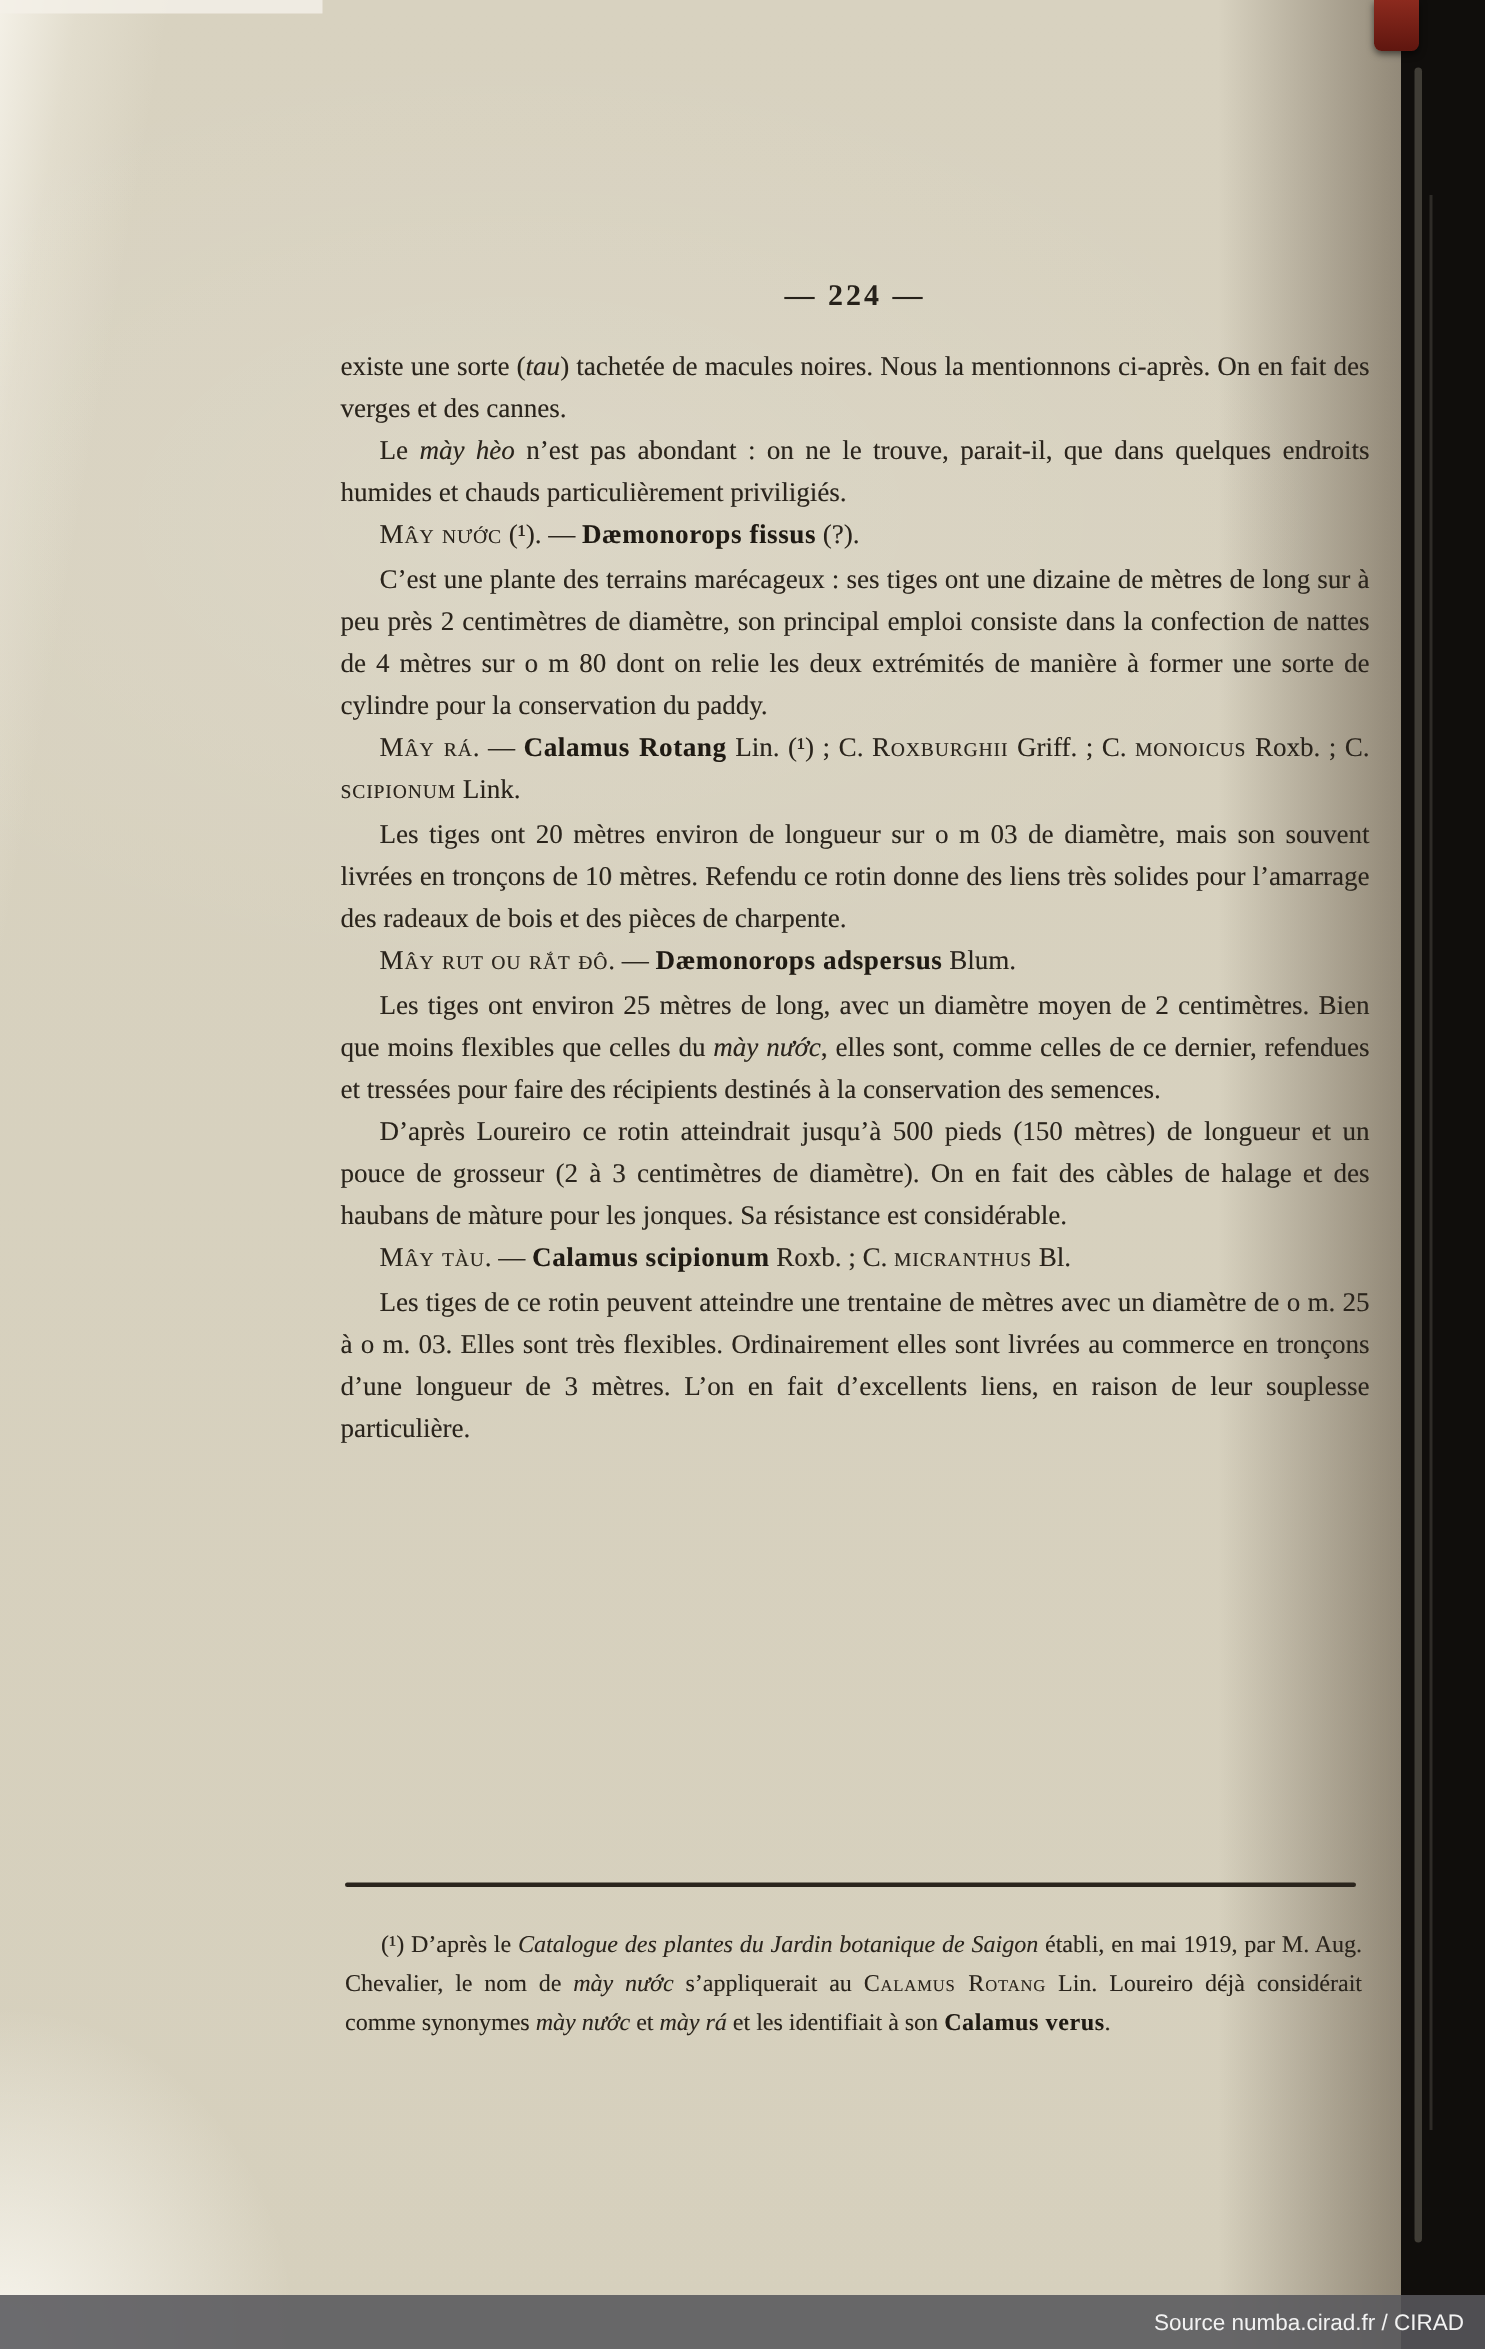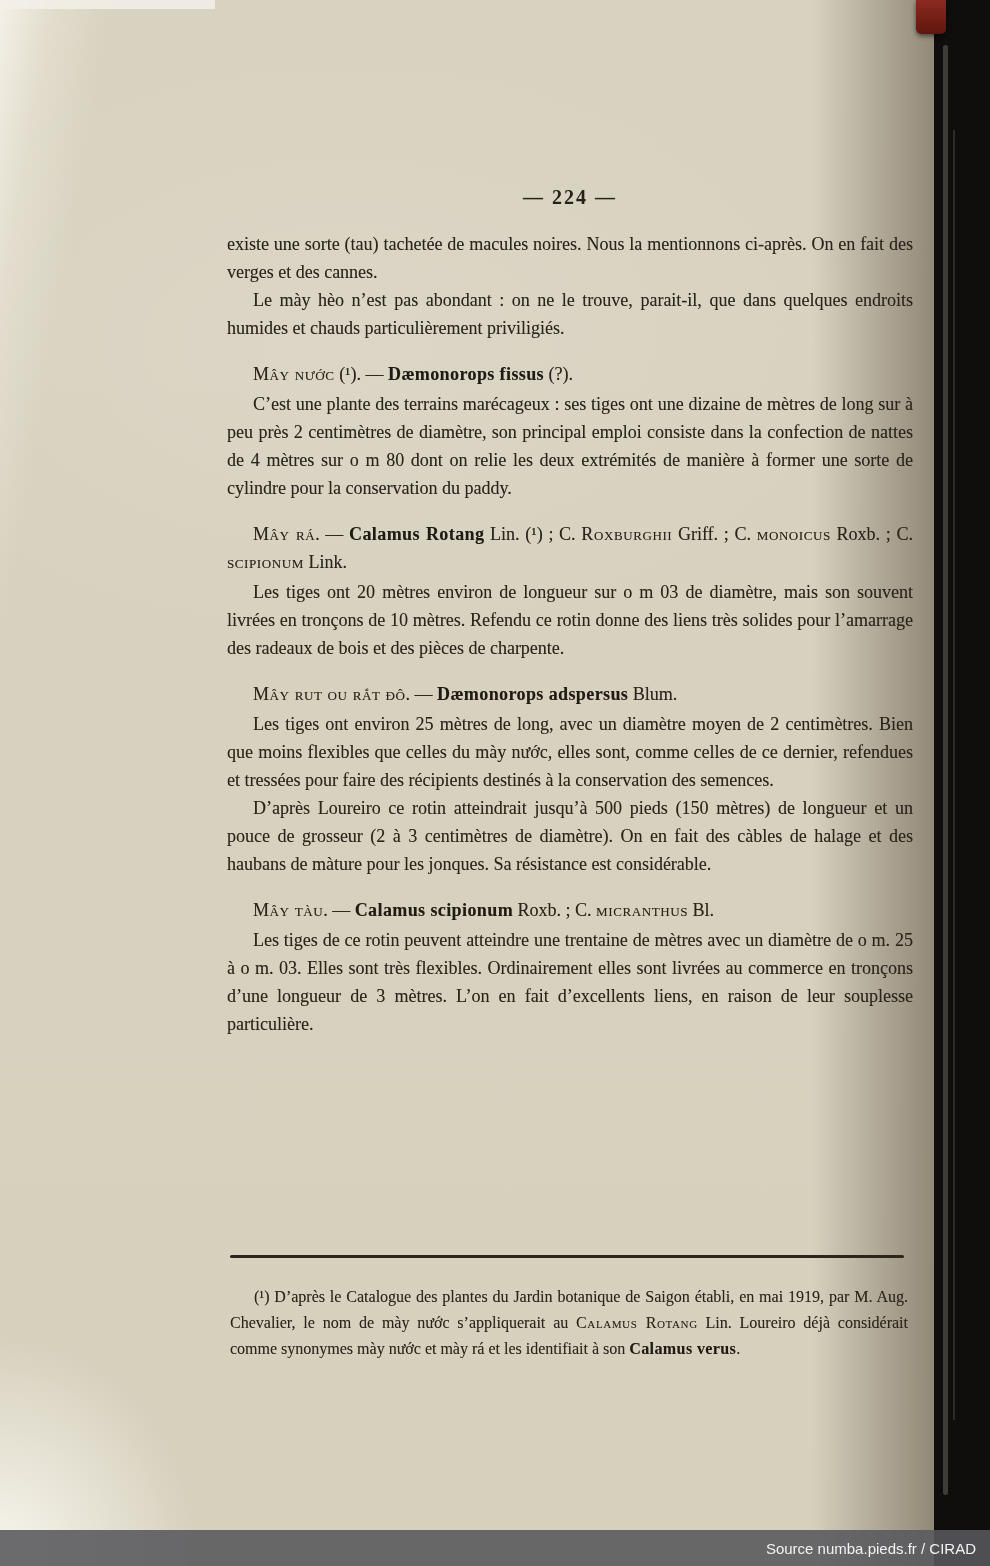--- a/index.html
+++ b/index.html
@@ -33,22 +33,22 @@
     position:absolute;top:186px;left:227px;width:686px;text-align:center;
     font-size:20px;font-weight:bold;letter-spacing:2px;color:#26211a;
   }
   #text-body{
     position:absolute;top:230px;left:227px;width:686px;
     font-size:18px;line-height:28px;color:#2a241c;text-align:justify;
     text-shadow:0.2px 0.2px 0 rgba(42,36,28,0.35);
   }
   .para{margin:0;}
   .ind{text-indent:26px;}
-  .heading{margin-top:18px;margin-bottom:2px;}
-  .it{margin-top:12px;}
+  .heading{margin-bottom:2px;}
+  .it{font-style:italic;margin-top:12px;}
   .bd{font-weight:bold;color:#1f1a13;letter-spacing:0.4px;}
   .sc{font-variant:small-caps;letter-spacing:0.6px;}
   .footnote{
     position:absolute;left:230px;top:1255px;width:678px;color:#2a241c;
     text-shadow:0.2px 0.2px 0 rgba(42,36,28,0.3);
   }
   .rule{width:674px;height:3px;background:#2b251d;border-radius:2px;}
   .footnote p{
     margin:26px 0 0 0;font-size:16px;line-height:26px;
     text-align:justify;text-indent:24px;
@@ -87,15 +87,15 @@
       <p class="para ind heading"><span class="sc">Mây tàu</span><span>. — </span><span class="bd">Calamus scipionum</span><span> Roxb. ; C. </span><span class="sc">micranthus</span><span> Bl.</span></p>
       <p class="para ind"><span>Les tiges de ce rotin peuvent atteindre une trentaine de mètres avec un diamètre de o m. 25 à o m. 03. Elles sont très flexibles. Ordinairement elles sont livrées au commerce en tronçons d’une longueur de 3 mètres. L’on en fait d’excellents liens, en raison de leur souplesse particulière.</span></p>
     </div>
 
   <div class="footnote">
     <div class="rule"></div>
     <p id="footnote-p"><span>(¹) D’après le </span><span class="it">Catalogue des plantes du Jardin botanique de Saigon</span><span> établi, en mai 1919, par M. Aug. Chevalier, le nom de </span><span class="it">mày nước</span><span> s’appliquerait au </span><span class="sc">Calamus Rotang</span><span> Lin. Loureiro déjà considérait comme synonymes </span><span class="it">mày nước</span><span> et </span><span class="it">mày rá</span><span> et les identifiait à son </span><span class="bd">Calamus verus</span><span>.</span></p>
   </div>
 
   <div class="source-bar">
-    <span>Source numba.pieds.fr / CIRAD</span>
+    <span>Source numba.cirad.fr / CIRAD</span>
   </div>
 </div>
 
 </body></html>

